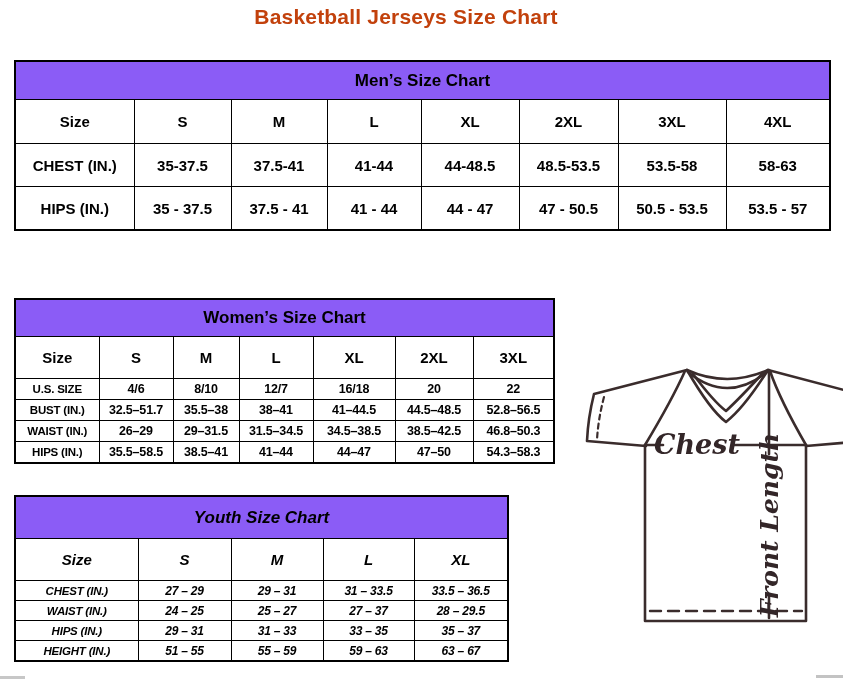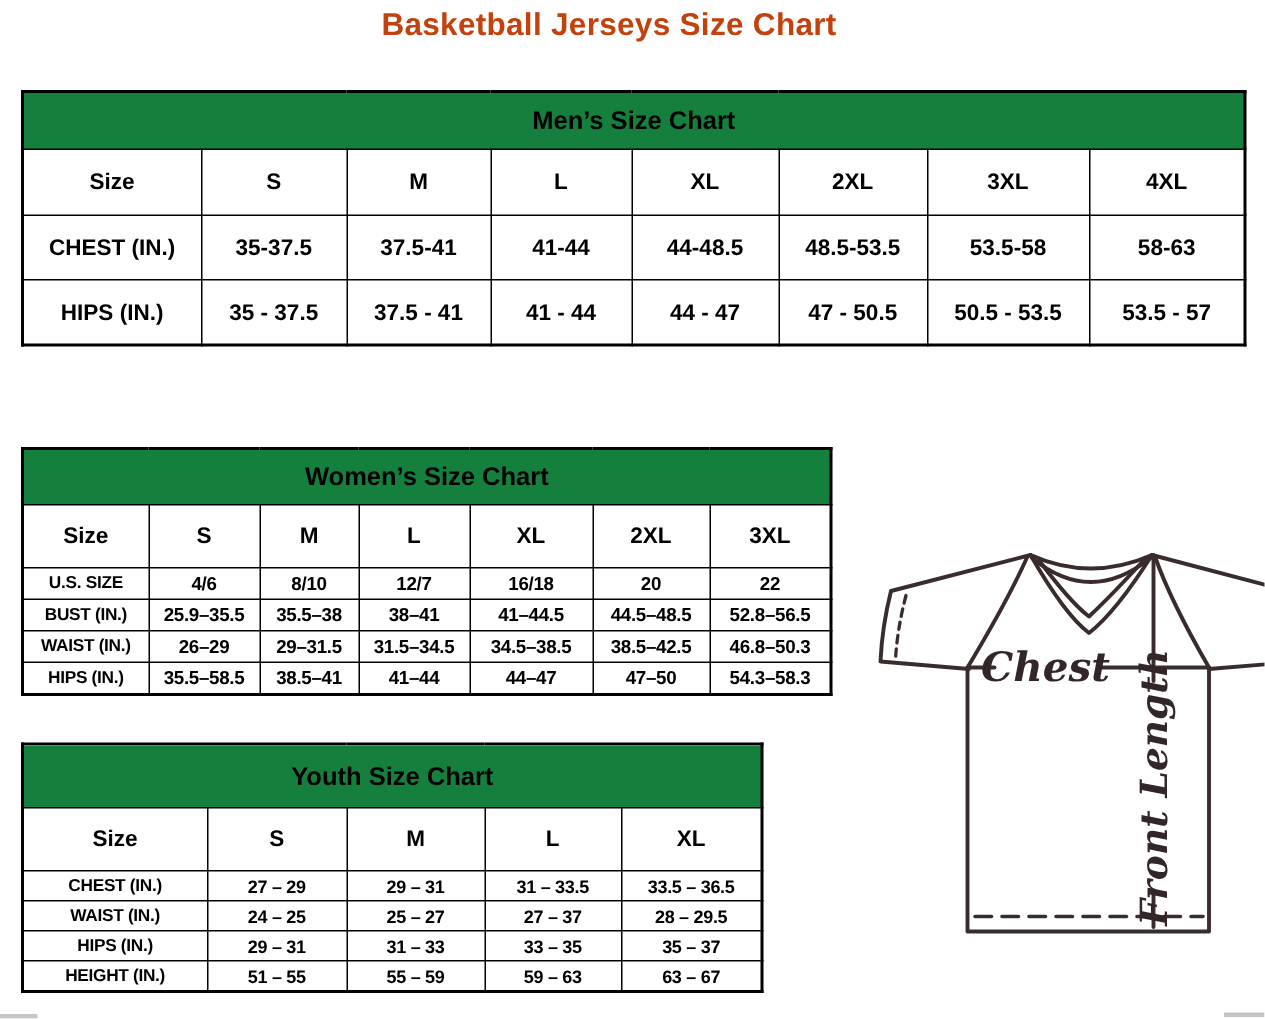--- a/index.html
+++ b/index.html
@@ -14,36 +14,36 @@
     letter-spacing:0.2px;
   }
   table.size-table{
     position:absolute;border-collapse:collapse;table-layout:fixed;
     border:2px solid #000;background:#fff;
   }
   .size-table th,.size-table td{
     border:1.5px solid #000;text-align:center;vertical-align:middle;
     color:#000;padding:0;overflow:hidden;white-space:nowrap;
   }
-  .tbl-title{background:#15803d;font-size:17px;font-weight:bold;}
+  .tbl-title{background:#8b5cf6;font-size:17px;font-weight:bold;}
   .colhead{font-size:15px;font-weight:bold;}
   .rowlabel{font-weight:bold;}
 
   #men{left:14px;top:60px;width:815px;}
   #men .title-row th{height:37px;}
   #men .colhead-row th{height:43px;}
   #men tbody th,#men tbody td{height:42px;font-size:15px;font-weight:bold;}
 
   #women{left:14px;top:298px;width:539px;}
   #women .title-row th{height:36px;}
   #women .colhead-row th{height:41px;}
   #women tbody th,#women tbody td{height:20px;font-size:12.5px;font-weight:bold;letter-spacing:-0.2px;}
   #women tbody th{font-size:11.5px;}
 
-  #youth{left:14px;top:495px;width:493px;}
+  #youth{left:14px;top:495px;width:493px;font-style:italic;}
   #youth .title-row th{height:41px;}
   #youth .colhead-row th{height:41px;}
   #youth tbody th,#youth tbody td{height:19px;font-size:12px;font-weight:bold;letter-spacing:-0.2px;}
   #youth tbody th{font-size:11.5px;}
 
   .jersey-wrap{position:absolute;left:584px;top:350px;width:285px;height:315px;}
   .jersey-wrap svg{display:block;}
   .diagram-text{
     font-family:"DejaVu Serif","Liberation Serif",serif;
     font-style:italic;font-weight:bold;fill:#332628;
@@ -136,21 +136,21 @@
         <th class="rowlabel">U.S. SIZE</th>
         <td class="cell">4/6</td>
         <td class="cell">8/10</td>
         <td class="cell">12/7</td>
         <td class="cell">16/18</td>
         <td class="cell">20</td>
         <td class="cell">22</td>
       </tr>
       <tr>
         <th class="rowlabel">BUST (IN.)</th>
-        <td class="cell">25.9–35.5</td>
+        <td class="cell">32.5–51.7</td>
         <td class="cell">35.5–38</td>
         <td class="cell">38–41</td>
         <td class="cell">41–44.5</td>
         <td class="cell">44.5–48.5</td>
         <td class="cell">52.8–56.5</td>
       </tr>
       <tr>
         <th class="rowlabel">WAIST (IN.)</th>
         <td class="cell">26–29</td>
         <td class="cell">29–31.5</td>

